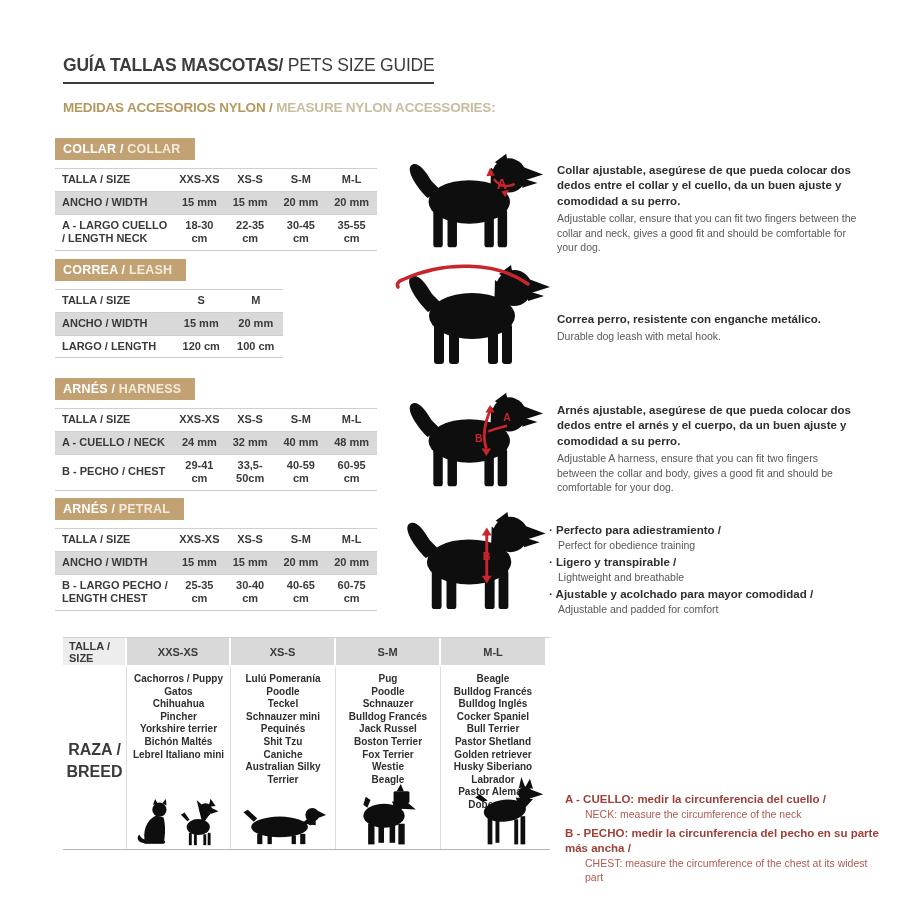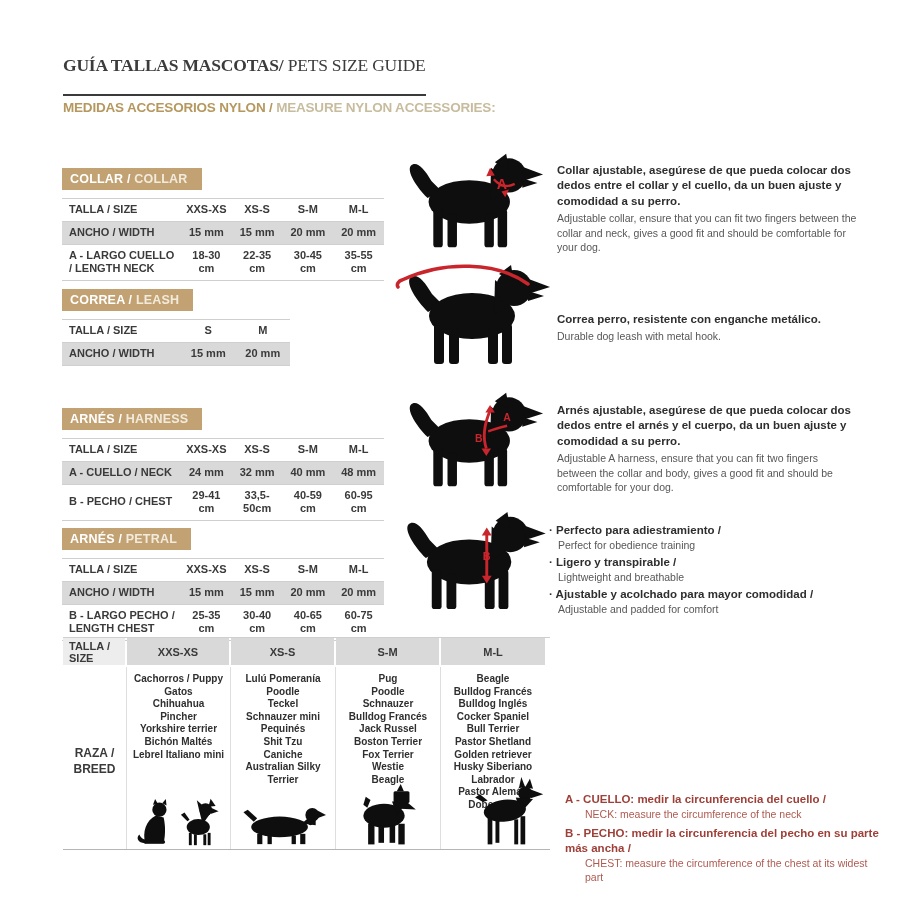--- a/index.html
+++ b/index.html
@@ -1,28 +1,28 @@
 <!DOCTYPE html>
 <html><head>
 <meta charset="utf-8">
 <style>
   html,body{margin:0;padding:0;background:#fff;}
   .page{position:relative;width:900px;height:900px;background:#ffffff;overflow:hidden;
         font-family:"Liberation Sans",sans-serif;color:#3a3a3a;}
 
   
   .title{position:absolute;left:63px;top:55px;font-size:17.5px;letter-spacing:-0.2px;
-         border-bottom:2px solid #3a3a3a;padding-bottom:18px;color:#3c3c3c;font-family:Liberation Serif, serif;}
+         border-bottom:2px solid #3a3a3a;padding-bottom:6px;color:#3c3c3c;}
   .title .t-bold{font-weight:bold;}
   .subtitle{position:absolute;left:63px;top:100px;font-size:13.5px;font-weight:bold;letter-spacing:-0.2px;}
   .subtitle .s-bold{color:#b6985f;}
   .subtitle .s-reg{color:#c8bc9e;}
 
   
-  .sec{position:absolute;left:62px;margin-top:30px;}
+  .sec{position:absolute;left:55px;}
   .sec-collar{top:138px;} .sec-correa{top:259px;} .sec-harness{top:378px;} .sec-petral{top:498px;}
   .sec-header{display:inline-block;background:#c2a273;color:#fff;font-size:12.5px;font-weight:bold;
               padding:4px 14px 4px 8px;letter-spacing:0.2px;}
   .sec-header .h-light{color:rgba(255,255,250,0.78);}
 
   
   .mtable{border-collapse:collapse;table-layout:fixed;margin-top:8px;width:322px;}
   .mtable.narrow{width:228px;}
   .mtable td{font-size:11px;font-weight:bold;color:#3a3a3a;text-align:center;
              padding:4px 2px;border-top:1px solid #cfcfcf;border-bottom:1px solid #cfcfcf;line-height:1.25;}
@@ -56,21 +56,21 @@
   .bh-cell{height:27px;display:flex;align-items:center;justify-content:center;
            font-size:11px;font-weight:bold;color:#3a3a3a;background:#d9d9d9;margin-right:2px;box-sizing:border-box;}
   .bh-cell:last-child{margin-right:0;}
   .bh-0{width:62px;background:#ededed;justify-content:flex-start;padding-left:6px;}
   .bh-1{width:102px;} .bh-2{width:103px;} .bh-3{width:103px;} .bh-4{width:104px;}
   .breed-body{display:flex;height:182px;border-bottom:1px solid #b5b5b5;margin-top:2px;}
   .bc{position:relative;box-sizing:border-box;border-right:1px solid #dedede;padding-top:6px;}
   .bc:last-child{border-right:none;}
   .bc-0{width:64px;display:flex;align-items:center;justify-content:center;}
   .bc-1{width:104px;} .bc-2{width:105px;} .bc-3{width:105px;} .bc-4{width:104px;}
-  .raza{font-size:12px;font-weight:bold;text-align:center;white-space:pre-line;line-height:1.35;}
+  .raza{font-size:16px;font-weight:bold;text-align:center;white-space:pre-line;line-height:1.35;}
   .breeds > div{font-size:10px;font-weight:bold;color:#2f2f2f;line-height:12.6px;text-align:center;}
   .sil{position:absolute;bottom:3px;}
   .sil svg{display:block;}
   .sil-xxs{left:6px;display:flex;align-items:flex-end;gap:5px;}
   .sil-xs{left:50%;transform:translateX(-50%);}
   .sil-sm{left:50%;transform:translateX(-50%);}
   .sil-ml{right:1px;}
 
   
   .notes{position:absolute;left:565px;top:792px;width:320px;}
@@ -206,20 +206,25 @@
       <tbody>
           <tr>
         <td class="lab">TALLA / SIZE</td>
         <td>S</td>
         <td>M</td>
       </tr>
       <tr class="shade">
         <td class="lab">ANCHO / WIDTH</td>
         <td>15 mm</td>
         <td>20 mm</td>
+      </tr>
+      <tr>
+        <td class="lab">LARGO / LENGTH</td>
+        <td>120 cm</td>
+        <td>100 cm</td>
       </tr>
     </tbody>
       </table>
   </section>
 
   <section class="sec sec-harness">
     <div class="sec-header">
       <span class="h-bold">ARNÉS /</span><span class="h-light"> HARNESS</span>
     </div>
     <table class="mtable">

